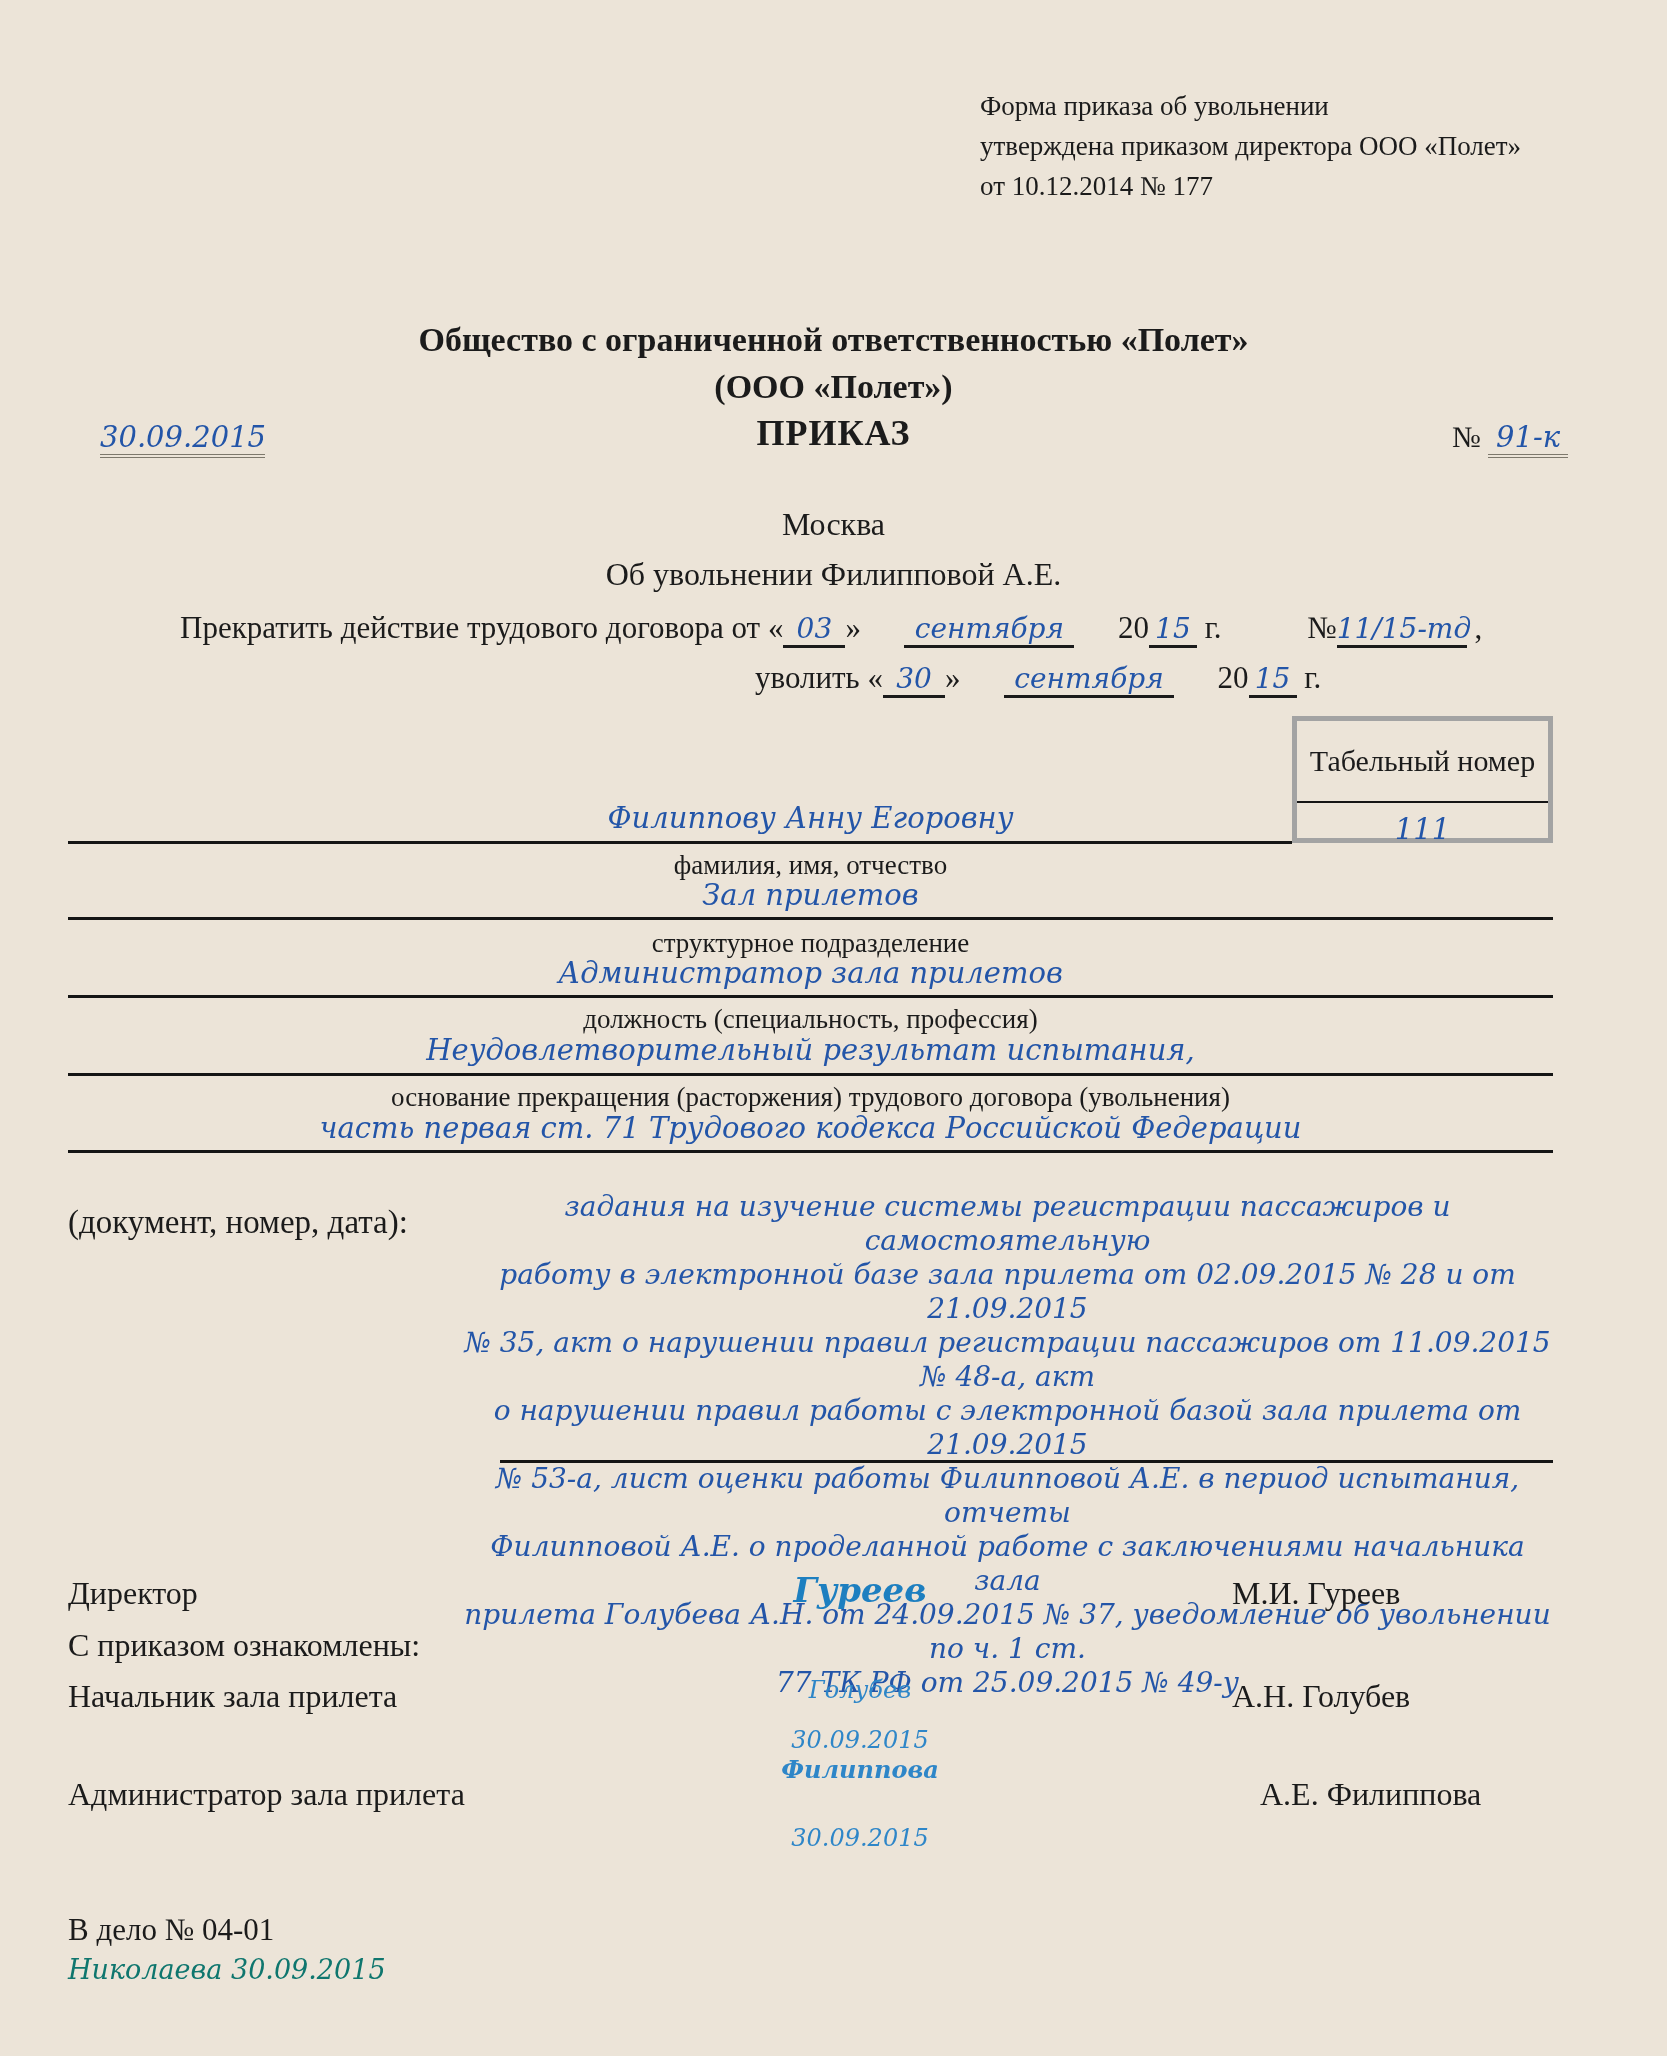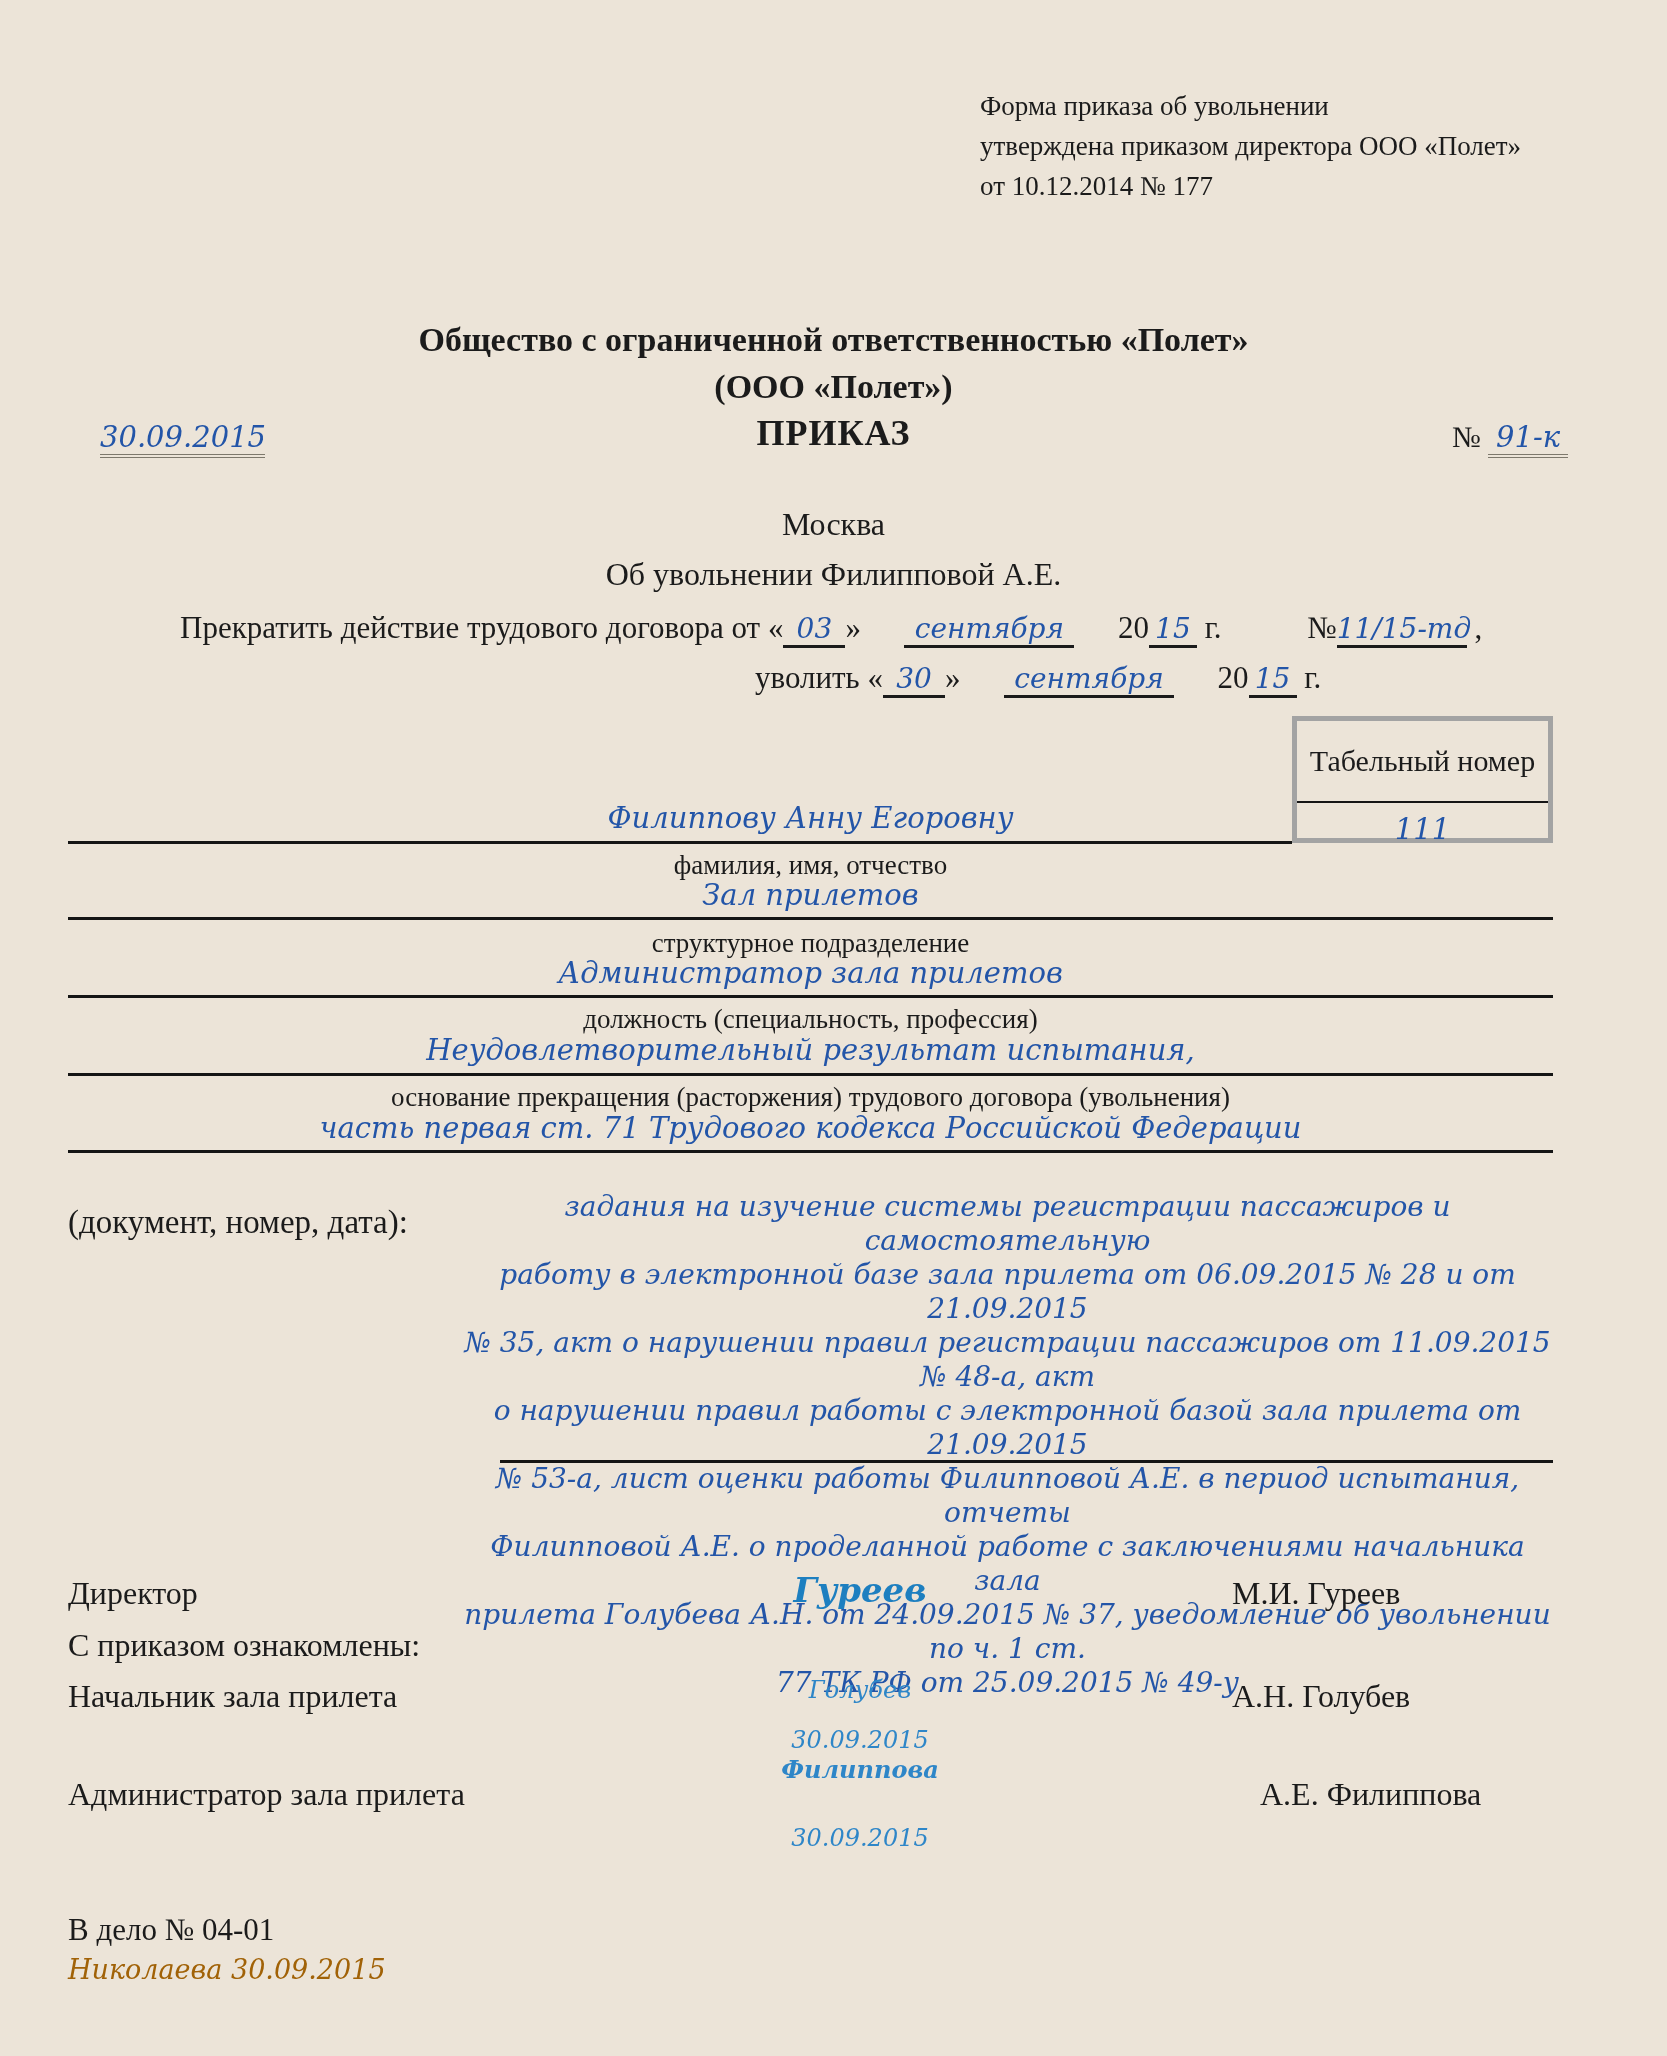--- a/index.html
+++ b/index.html
@@ -41,21 +41,21 @@
   .rowval{left:68px;width:1485px;text-align:center;font-size:29px;}
   .rowlbl{left:68px;width:1485px;text-align:center;font-size:27px;}
   .grounds-label{left:68px;top:1198px;font-size:33px;line-height:48px;}
   .grounds-text{left:455px;top:1190px;width:1105px;text-align:center;font-size:28px;line-height:34px;color:#2355a8;font-style:italic;font-family:"DejaVu Serif",serif;}
   .grounds-rule{left:500px;top:1460px;width:1053px;}
   .role{left:68px;font-size:32px;}
   .signame{left:1232px;font-size:32px;}
   .sigcol{left:640px;width:440px;text-align:center;font-size:24px;font-style:italic;font-family:"DejaVu Serif",serif;color:#2e86c8;}
   .script{font-weight:bold;color:#1d7fc0;font-size:34px;}
   .filing1{left:68px;top:1912px;font-size:31px;}
-  .filing2{left:68px;top:1954px;font-size:27px;color:#a16207;font-style:italic;font-family:"DejaVu Serif",serif;}
+  .filing2{left:68px;top:1954px;font-size:27px;color:#0f766e;font-style:italic;font-family:"DejaVu Serif",serif;}
 </style>
 </head>
 <body>
 
 <div class="page">
 
   <div class="abs note">
     <div>Форма приказа об увольнении</div>
     <div>утверждена приказом директора ООО «Полет»</div>
     <div>от 10.12.2014 № 177</div>
@@ -119,21 +119,21 @@
   <div class="abs rowlbl" style="top:850px;">фамилия, имя, отчество</div>
   <div class="abs rowlbl" style="top:928px;">структурное подразделение</div>
   <div class="abs rowlbl" style="top:1004px;">должность (специальность, профессия)</div>
   <div class="abs rowlbl" style="top:1082px;">основание прекращения (расторжения) трудового договора (увольнения)</div>
 
   <div class="abs grounds-label">
     <div>(документ, номер, дата):</div>
   </div>
   <div class="abs grounds-text">
     <div>задания на изучение системы регистрации пассажиров и самостоятельную</div>
-    <div>работу в электронной базе зала прилета от 06.09.2015 № 28 и от 21.09.2015</div>
+    <div>работу в электронной базе зала прилета от 02.09.2015 № 28 и от 21.09.2015</div>
     <div>№ 35, акт о нарушении правил регистрации пассажиров от 11.09.2015 № 48-а, акт</div>
     <div>о нарушении правил работы с электронной базой зала прилета от 21.09.2015</div>
     <div>№ 53-а, лист оценки работы Филипповой А.Е. в период испытания, отчеты</div>
     <div>Филипповой А.Е. о проделанной работе с заключениями начальника зала</div>
     <div>прилета Голубева А.Н. от 24.09.2015 № 37, уведомление об увольнении по ч. 1 ст.</div>
     <div>77 ТК РФ от 25.09.2015 № 49-у</div>
   </div>
   <div class="abs rule grounds-rule"></div>
 
   <div class="abs role" style="top:1575px;">Директор</div>

